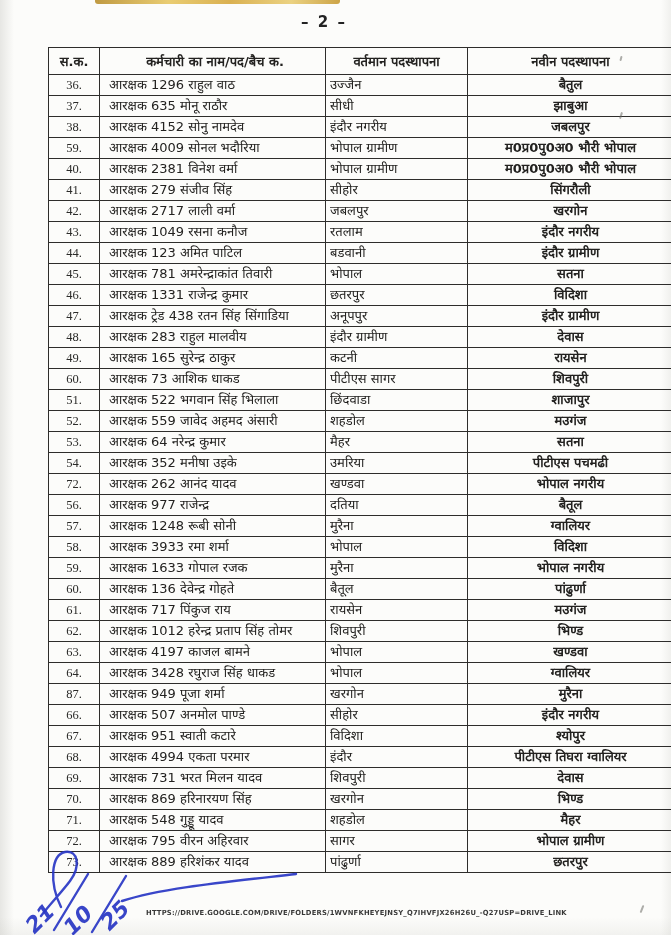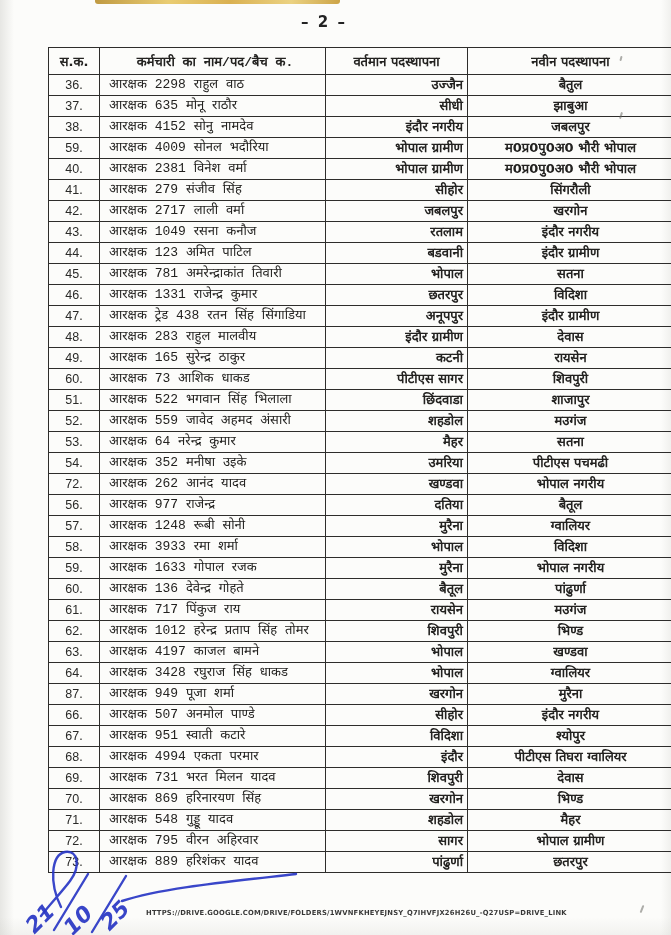--- a/index.html
+++ b/index.html
@@ -39,24 +39,24 @@
     white-space:nowrap;
     font-size:13px;
     color:#232220;
   }
   .transfer-table th{
     height:26px;font-weight:bold;text-align:center;
     border-bottom-width:1.6px;
   }
   .transfer-table td{height:20px;line-height:20px;}
   .c-sno{width:42px;text-align:center;margin-top:32px;}
-  .c-name{width:212px;text-align:left;padding-left:9px !important;font-weight:500;font-family:Liberation Mono, monospace;}
-  .c-cur{width:133px;text-align:right;font-weight:700;}
+  .c-name{width:212px;text-align:left;padding-left:9px !important;font-weight:500;}
+  .c-cur{width:133px;text-align:left;font-weight:400;}
   .c-new{width:197px;text-align:center;font-weight:600;}
-  td.c-sno{font-family:Liberation Sans, sans-serif;font-size:12.5px;color:#2a2a28;border-radius:6px;}
+  td.c-sno{font-family:Liberation Serif, serif;font-size:12.5px;color:#2a2a28;border-radius:6px;}
 
   .signature-svg{position:absolute;left:4px;top:843px;}
   .signature-svg path,.signature-svg line{
     stroke:var(--ink,#2836c4);stroke-width:2.4;fill:none;
     stroke-linecap:round;stroke-linejoin:round;opacity:.92;
   }
   .signature-svg text{
     fill:var(--ink,#2836c4);
     font-family:"DejaVu Sans",sans-serif;
     font-size:22px;font-style:italic;font-weight:bold;opacity:.92;
@@ -87,21 +87,21 @@
       <tr>
         <th class="c-sno">स.क.</th>
         <th class="c-name">कर्मचारी का नाम/पद/बैच क.</th>
         <th class="c-cur">वर्तमान पदस्थापना</th>
         <th class="c-new">नवीन पदस्थापना</th>
       </tr>
     </thead>
     <tbody>
         <tr>
           <td class="c-sno">36.</td>
-          <td class="c-name">आरक्षक 2298 राहुल वाठ</td>
+          <td class="c-name">आरक्षक 1296 राहुल वाठ</td>
           <td class="c-cur">उज्जैन</td>
           <td class="c-new">बैतुल</td>
         </tr>
         <tr>
           <td class="c-sno">37.</td>
           <td class="c-name">आरक्षक 635 मोनू राठौर</td>
           <td class="c-cur">सीधी</td>
           <td class="c-new">झाबुआ</td>
         </tr>
         <tr>

